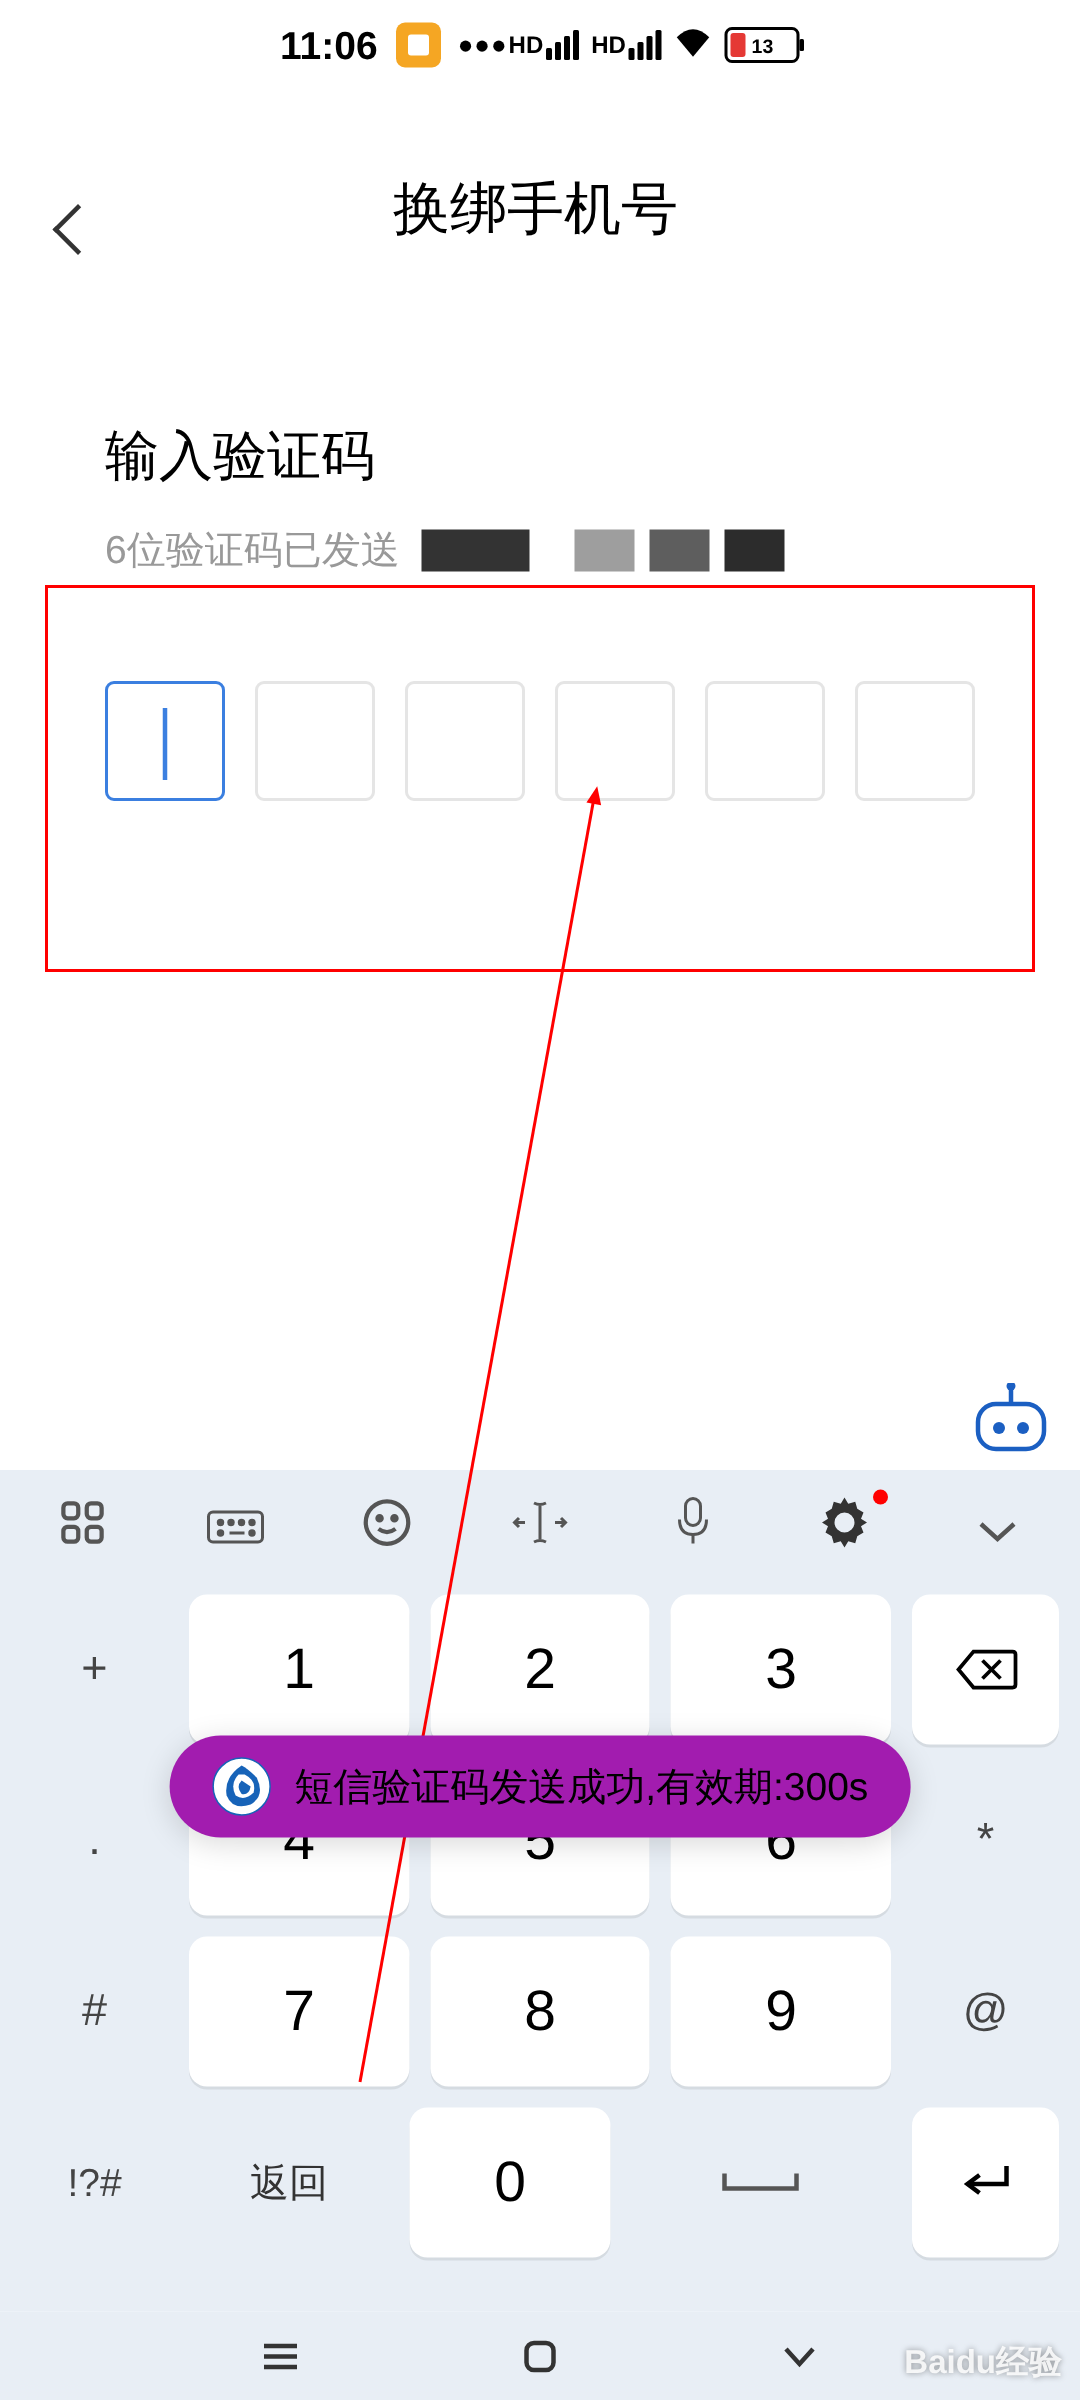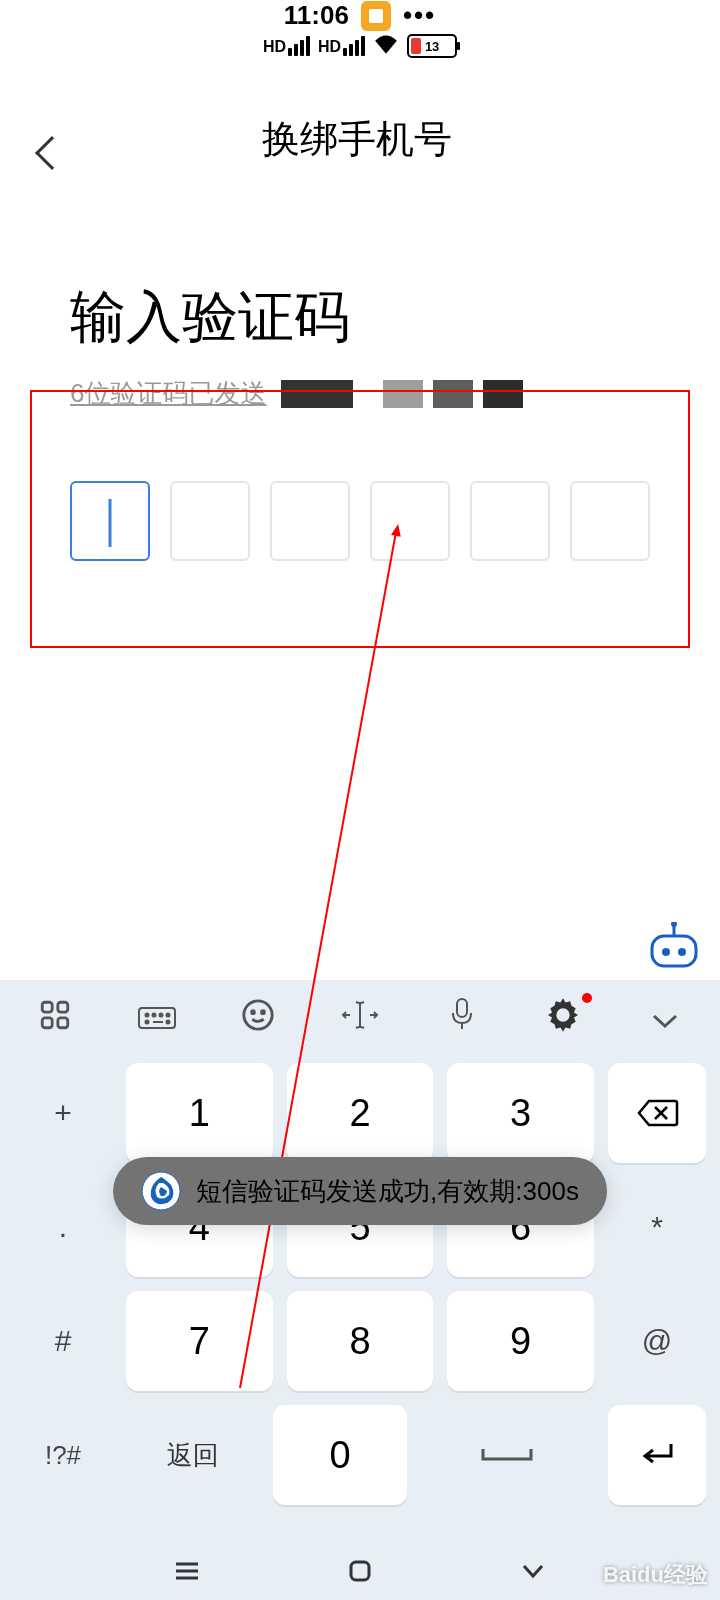--- a/index.html
+++ b/index.html
@@ -10,25 +10,24 @@
       background: #fff;
       position: relative;
       overflow: hidden;
     }
     
     
     .status-bar {
       height: 60px;
       display: flex;
       align-items: center;
-      justify-content: space-between;
+      justify-content: center;
       padding: 0 30px;
       font-size: 26px;
       font-weight: 600;
-      flex-direction: column;
     }
     .status-left { display: flex; align-items: center; gap: 12px; }
     .status-time { color: #000; }
     .status-notif-icon { 
       width: 30px; height: 30px; background: #f5a623; border-radius: 6px;
       display: flex; align-items: center; justify-content: center;
     }
     .status-notif-icon::before { content: ""; width: 14px; height: 14px; background: #fff; border-radius: 2px; }
     .status-dots { color: #000; letter-spacing: 2px; font-weight: bold; }
     .status-right { display: flex; align-items: center; gap: 8px; }
@@ -72,30 +71,30 @@
       flex: 1; text-align: center;
       font-size: 38px;
       color: #000;
       font-weight: 400;
       margin-right: 30px;
     }
 
     
     .content { padding: 0 70px; }
     .section-title {
-      font-size: 56px;
+      font-size: 36px;
       font-weight: 400;
       color: #000;
       margin-top: 115px;
     }
     .hint-row {
       display: flex; align-items: center;
       margin-top: 20px;
     }
-    .hint-text { font-size: 26px; color: #999; text-decoration: underline; }
+    .hint-text { font-size: 26px; color: #999; }
     .redacted {
       display: flex; gap: 10px; margin-left: 15px;
     }
     .redacted span { height: 28px; }
     .redacted span:nth-child(1) { width: 72px; background: #333; }
     .redacted span:nth-child(2) { width: 10px; }
     .redacted span:nth-child(3) { width: 40px; background: #9e9e9e; }
     .redacted span:nth-child(4) { width: 40px; background: #5e5e5e; }
     .redacted span:nth-child(5) { width: 40px; background: #2c2c2c; }
 
@@ -218,21 +217,21 @@
       padding: 0 100px;
       background: #e8eef5;
     }
     .nav-btn { width: 30px; height: 30px; color: #333; }
 
     
     .toast {
       position: absolute;
       left: 50%; transform: translateX(-50%);
       top: 1157px;
-      background: #737373;
+      background: #a21caf;
       border-radius: 40px;
       box-shadow: 0 4px 20px rgba(0,0,0,0.15);
       padding: 14px 28px;
       display: flex; align-items: center; gap: 15px;
       z-index: 20;
       white-space: nowrap;
     }
     .toast-icon {
       width: 40px; height: 40px;
       border-radius: 50%;

